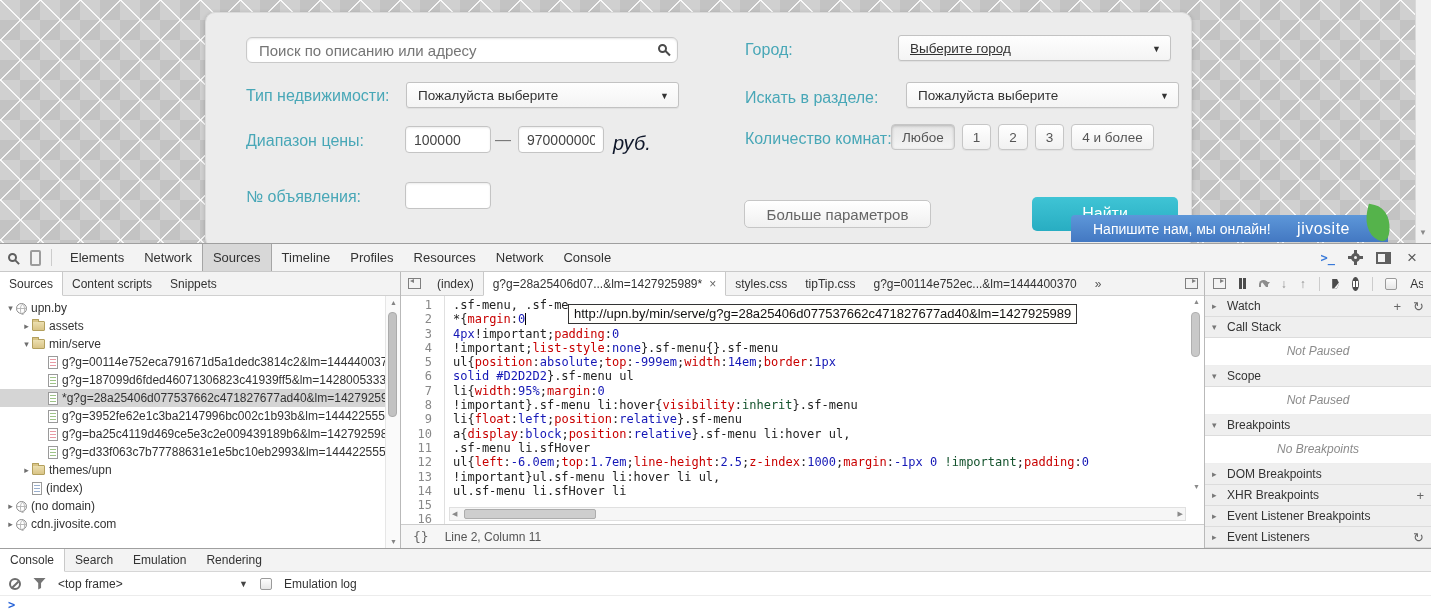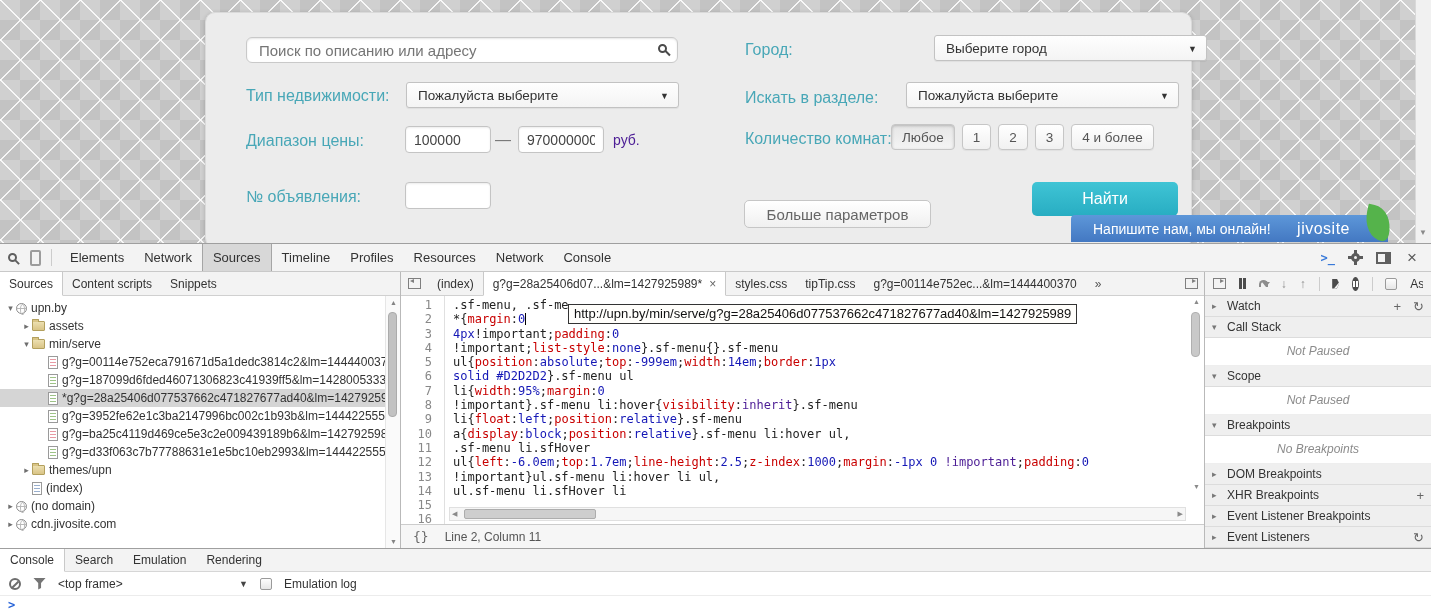--- a/index.html
+++ b/index.html
@@ -39,32 +39,32 @@
 
   .sel{ position:absolute; height:26px; width:273px; background:linear-gradient(#fefefe,#f4f4f4);
     border:1px solid #c2c2c2; border-radius:3px; box-shadow:0 1px 1px rgba(0,0,0,.06);
     display:flex; align-items:center; font-size:13.5px; color:#333; padding:0 22px 0 11px; cursor:default; }
   .sel .sel-arrow{ position:absolute; right:9px; top:8px; font-size:9px; color:#333; }
 
   .txt-input{ position:absolute; width:86px; height:27px; background:#fff;
     border:1px solid #c4c4c4; border-radius:4px; box-shadow:inset 0 1px 2px rgba(0,0,0,.08);
     font-family:"Liberation Sans",sans-serif; font-size:14px; color:#444; padding:0 8px; }
   .dash{ position:absolute; color:#777; font-size:16px; }
-  .currency{ position:absolute; color:#4c1d95; font-size:14px; }
+  .currency{ position:absolute; color:#0f172a; font-size:20px;font-style:italic; }
 
   .rooms{ position:absolute; left:685px; top:111px; display:flex; gap:7px; }
   .room-btn{ height:26px; min-width:26px; padding:0 10px; border:1px solid #c6c6c6; border-radius:4px;
     background:linear-gradient(#ffffff,#f1f1f1); color:#555; font-size:13.5px;
     display:flex; align-items:center; justify-content:center; box-shadow:0 1px 1px rgba(0,0,0,.05); cursor:default;}
   .room-btn.selected{ background:linear-gradient(#e6e6e6,#f4f4f4); box-shadow:inset 0 1px 3px rgba(0,0,0,.22); }
 
   .more-btn{ position:absolute; left:538px; top:187px; width:187px; height:28px;
     border:1px solid #c6c6c6; border-radius:5px; background:linear-gradient(#ffffff,#f0f0f0);
     color:#666; font-size:15px; display:flex; align-items:center; justify-content:center; cursor:default;}
-  .find-btn{ position:absolute; left:826px; top:169px; width:146px; height:34px;
+  .find-btn{ position:absolute; left:826px; top:184px; width:146px; height:34px;
     border:none; border-radius:5px; background:linear-gradient(#3fc4d5,#28adc2);
     color:#fff; font-size:16px; display:flex; align-items:center; justify-content:center; z-index:1; cursor:default;text-align:center;}
 
   .jivo-bar{ position:absolute; left:1071px; top:215px; width:317px; height:27px; z-index:2;
     background:linear-gradient(#5d97d9,#4378c2); border-radius:4px 4px 0 0;
     display:flex; align-items:center; color:#fff; }
   .jivo-msg{ font-size:14px; padding-left:22px; white-space:nowrap; }
   .jivo-brand{ margin-left:auto; margin-right:38px; font-size:16px; letter-spacing:.5px; }
   .jivo-leaf{ position:absolute; right:-3px; top:-9px; width:26px; height:34px;
     background:#55b34b; border-radius:2% 100% 30% 100%; transform:rotate(12deg); }
@@ -142,21 +142,21 @@
     margin-bottom:-1px; border-bottom:1px solid #fff; }
   .etab .close{ color:#666; font-size:12px; line-height:1; }
   .etab.more{ color:#555; }
   .etabs .spacer{ flex:1; }
 
   .code-area{ flex:1; position:relative; display:flex; overflow:hidden; }
   .gutter{ width:44px; flex:none; border-right:1px solid #e0e0e0; text-align:right;
     padding:2px 12px 0 0; color:#888; font:12px/14.3px "DejaVu Sans Mono",monospace; }
   .code{ flex:1; padding:2px 0 0 8px; font:12px/14.3px "DejaVu Sans Mono",monospace;
     color:#222; white-space:pre; overflow:hidden; }
-  .tk-r{ color:#c80000; } .tk-b{ color:#1417b6; } .tk-t{ color:#4c1d95;text-align:right; }
+  .tk-r{ color:#c80000; } .tk-b{ color:#1417b6; } .tk-t{ color:#14532d;text-align:right; }
   .caret{ display:inline-block; width:1px; height:12px; background:#000; vertical-align:-2px; }
   .cm-tooltip{ position:absolute; left:167px; top:8px; background:#fffefb; border:1px solid #333;
     padding:1px 5px 2px; font-size:13px; color:#111; white-space:nowrap; z-index:5; }
   .editor-vscroll{ position:absolute; right:1px; top:2px; width:13px; height:192px; }
   .editor-vscroll .up{ position:absolute; top:0; left:3px; font-size:7px; color:#8a8a8a; }
   .editor-vscroll .down{ position:absolute; bottom:0; left:3px; font-size:7px; color:#8a8a8a; }
   .editor-vscroll .thumb{ position:absolute; top:14px; left:1px; width:9px; height:45px;
     background:#c9c9c9; border:1px solid #b0b0b0; border-radius:4px; }
   .editor-hscroll{ position:absolute; left:48px; right:18px; bottom:3px; height:14px;
     background:#f6f6f6; border:1px solid #e0e0e0; }
@@ -237,21 +237,21 @@
       <div class="fld-label" style="left:40px; top:119px;">Диапазон цены:</div>
       <input class="txt-input" style="left: 199px; top: 113px;" value="100000">
       <div class="dash" style="left:289px; top:118px;">—</div>
       <input class="txt-input" style="left: 312px; top: 113px;" value="970000000">
       <div class="currency" style="left:407px; top:119px;">руб.</div>
 
       <div class="fld-label" style="left:40px; top:175px;">№ объявления:</div>
       <input class="txt-input" style="left: 199px; top: 169px;" value="">
 
       <div class="fld-label" style="left:539px; top:28px;">Город:</div>
-      <div class="sel" style="left:728px; top:22px;">
+      <div class="sel" style="left:692px; top:22px;text-decoration:underline;">
         <span>Выберите город</span>
         <span class="sel-arrow">▼</span>
       </div>
 
       <div class="fld-label" style="left:539px; top:76px;">Искать в разделе:</div>
       <div class="sel" style="left:700px; top:69px;">
         <span>Пожалуйста выберите</span>
         <span class="sel-arrow">▼</span>
       </div>
 

